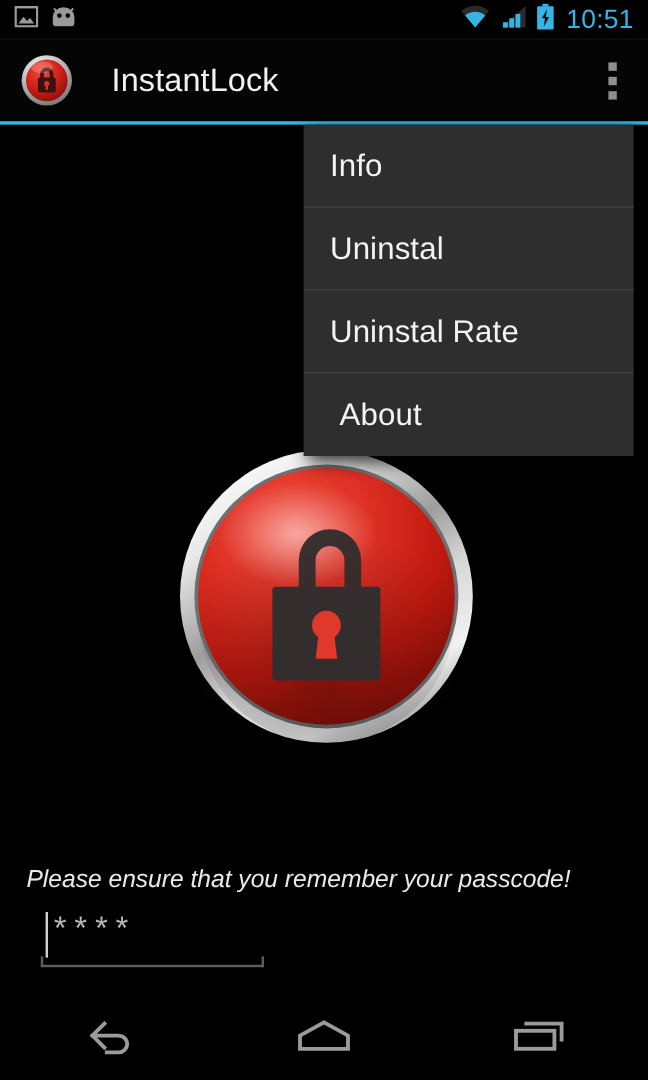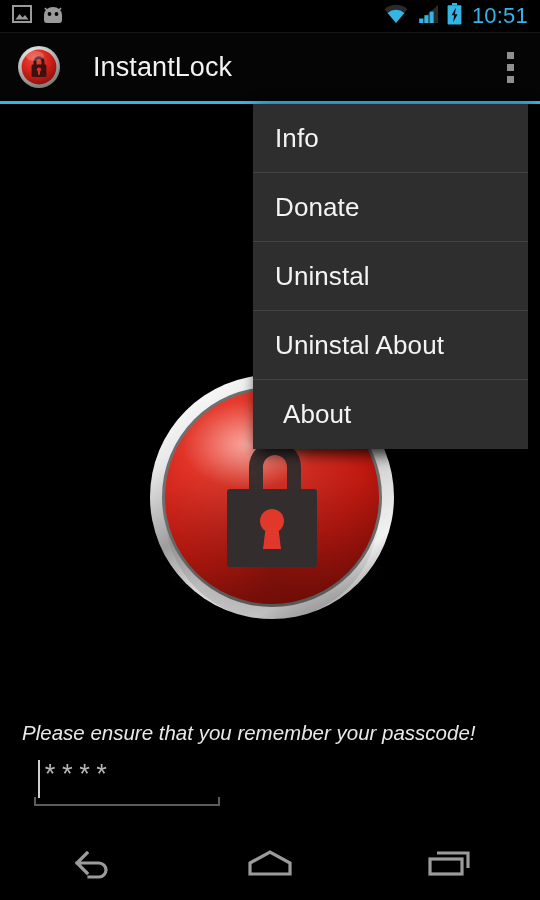--- a/index.html
+++ b/index.html
@@ -312,27 +312,24 @@
     <div id="set-button">
       <span>Set</span>
     </div>
   </div>
 
   <div id="overflow-menu">
     <div class="menu-item">
       <span>Info</span>
     </div>
     <div class="menu-item">
-      <span>Donate</span>
+      <span>Uninstal</span>
     </div>
     <div class="menu-item">
-      <span>Uninstal</span>
-    </div>
-    <div class="menu-item">
-      <span>Uninstal About</span>
+      <span>Uninstal Rate</span>
     </div>
     <div class="menu-item">
       <span>About</span>
     </div>
   </div>
 
   <div id="nav-bar">
     <div class="nav-button">
       <span>
         <svg width="48" height="34" viewBox="0 0 48 34">

